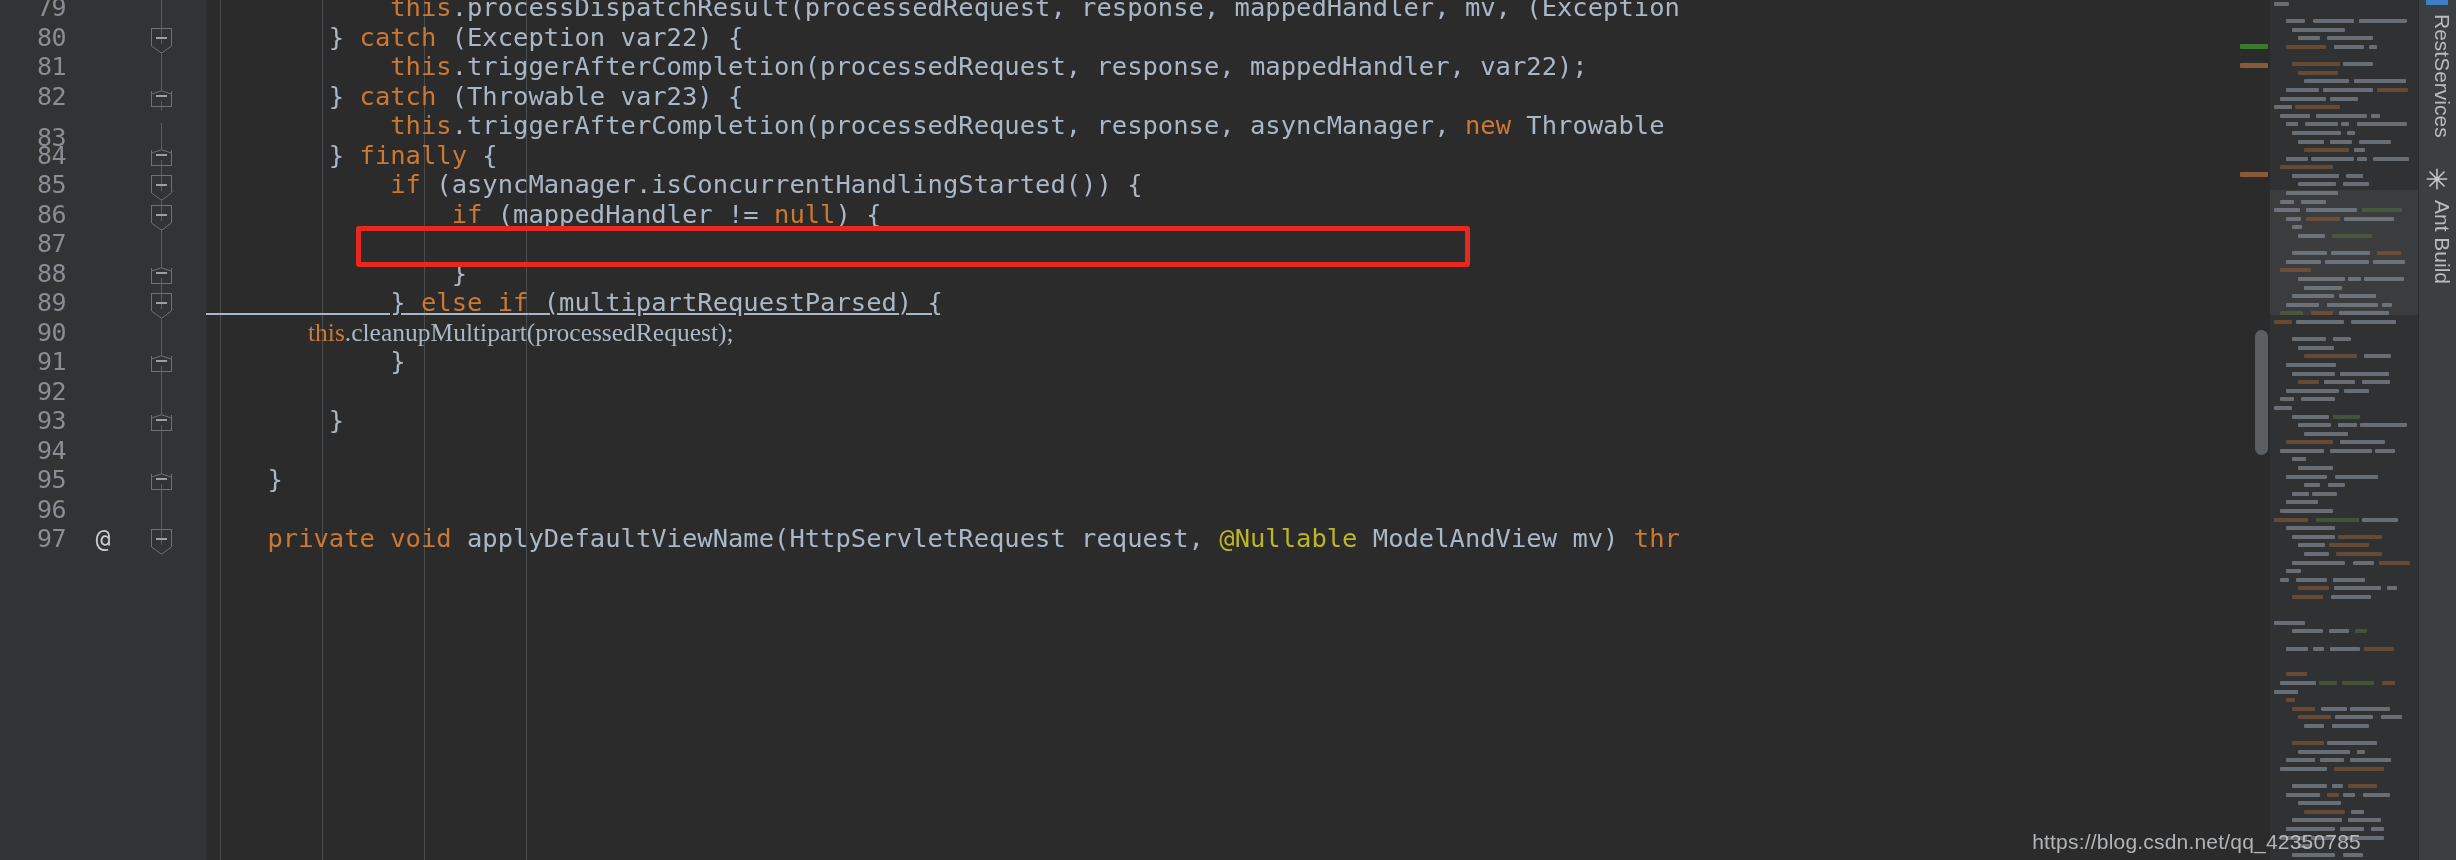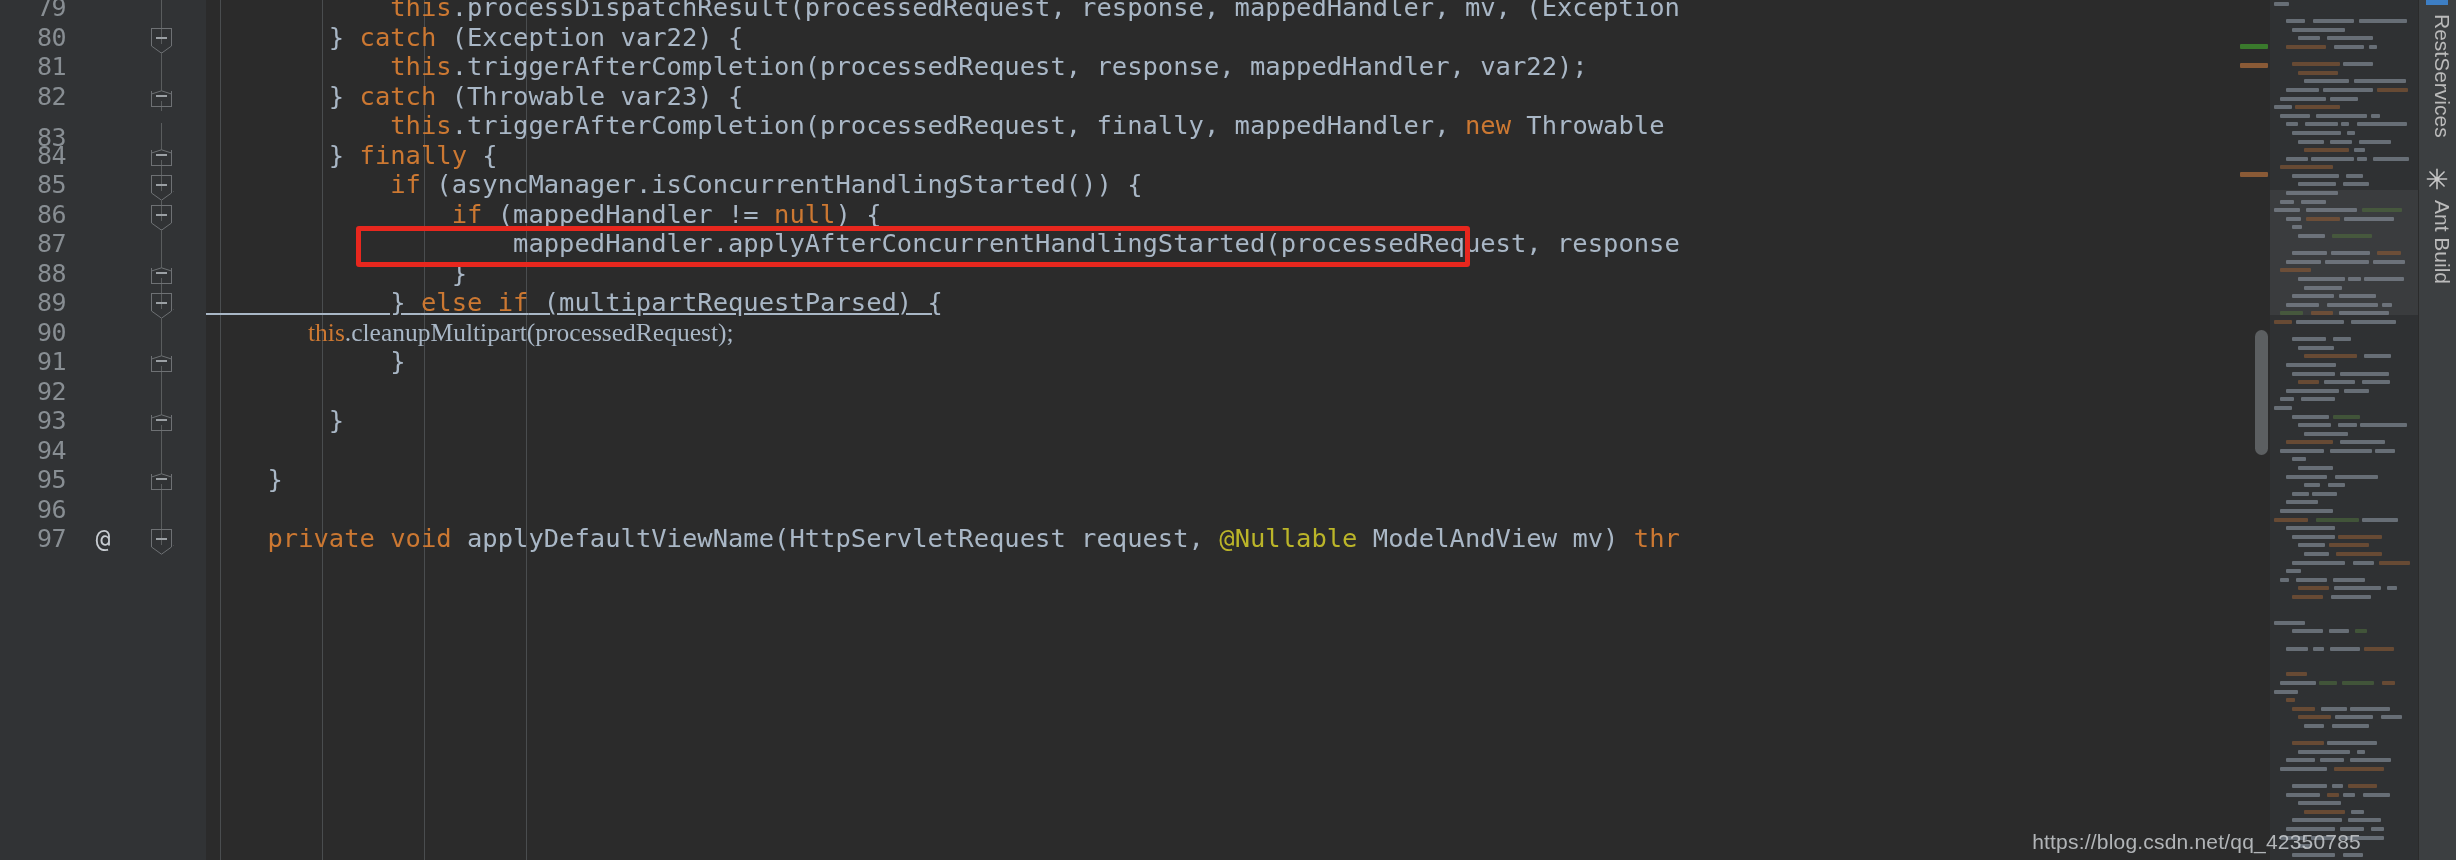--- a/index.html
+++ b/index.html
@@ -288,25 +288,24 @@
 
   <div id="editor">
     <div class="indent-guide" style="left:14px"></div>
     <div class="indent-guide" style="left:116px"></div>
     <div class="indent-guide" style="left:218px"></div>
     <div class="indent-guide" style="left:320px"></div>
   <div class="code-row" style="position: absolute; left: 0px; top: -7px;"><span class="txt">            </span><span class="kw">this</span><span class="txt">.processDispatchResult(processedRequest, response, mappedHandler, mv, (Exception</span></div>
       <div class="code-row" style="position: absolute; left: 0px; top: 22.5px;"><span class="txt">        } </span><span class="kw">catch</span><span class="txt"> (Exception var22) {</span></div>
       <div class="code-row" style="position: absolute; left: 0px; top: 52px;"><span class="txt">            </span><span class="kw">this</span><span class="txt">.triggerAfterCompletion(processedRequest, response, mappedHandler, var22);</span></div>
       <div class="code-row" style="position: absolute; left: 0px; top: 81.5px;"><span class="txt">        } </span><span class="kw">catch</span><span class="txt"> (Throwable var23) {</span></div>
-      <div class="code-row" style="position: absolute; left: 0px; top: 111px;"><span class="txt">            </span><span class="kw">this</span><span class="txt">.triggerAfterCompletion(processedRequest, finally, mappedHandler, </span><span class="kw">new</span><span class="txt"> Throwable</span></div>
+      <div class="code-row" style="position: absolute; left: 0px; top: 111px;"><span class="txt">            </span><span class="kw">this</span><span class="txt">.triggerAfterCompletion(processedRequest, response, asyncManager, </span><span class="kw">new</span><span class="txt"> Throwable</span></div>
       <div class="code-row" style="position: absolute; left: 0px; top: 170px;"><span class="txt">            </span><span class="kw">if</span><span class="txt"> (asyncManager.isConcurrentHandlingStarted()) {</span></div>
       <div class="code-row" style="position: absolute; left: 0px; top: 140.5px;"><span class="txt">        } </span><span class="kw">finally</span><span class="txt"> {</span></div>
       <div class="code-row" style="position: absolute; left: 0px; top: 199.5px;"><span class="txt">                </span><span class="kw">if</span><span class="txt"> (mappedHandler != </span><span class="kw">null</span><span class="txt">) {</span></div>
-      <div class="code-row" style="position: absolute; left: 0px; top: 229px;"><span class="txt">                    mappedHandler.applyAfterConcurrentHandlingStarted(processedRequest, response</span></div>
       <div class="code-row" style="position: absolute; left: 0px; top: 258.5px;"><span class="txt">                }</span></div>
       <div class="code-row" style="position: absolute; left: 0px; top: 288px; text-decoration: underline;"><span class="txt">            } </span><span class="kw">else if</span><span class="txt"> (multipartRequestParsed) {</span></div>
       <div class="code-row" style="position: absolute; left: 0px; top: 317.5px; font-family: Liberation Serif, serif;"><span class="txt">                </span><span class="kw">this</span><span class="txt">.cleanupMultipart(processedRequest);</span></div>
       <div class="code-row" style="position: absolute; left: 0px; top: 347px;"><span class="txt">            }</span></div>
       <div class="code-row" style="position: absolute; left: 0px; top: 376.5px;"><span class="txt"></span></div>
       <div class="code-row" style="position: absolute; left: 0px; top: 406px;"><span class="txt">        }</span></div>
       <div class="code-row" style="position: absolute; left: 0px; top: 435.5px;"><span class="txt"></span></div>
       <div class="code-row" style="position: absolute; left: 0px; top: 465px;"><span class="txt">    }</span></div>
       <div class="code-row" style="position: absolute; left: 0px; top: 494.5px;"><span class="txt"></span></div>
       <div class="code-row" style="position: absolute; left: 0px; top: 524px;"><span class="txt">    </span><span class="kw">private void</span><span class="txt"> applyDefaultViewName(HttpServletRequest request, </span><span class="ann">@Nullable</span><span class="txt"> ModelAndView mv) </span><span class="kw">thr</span></div>

